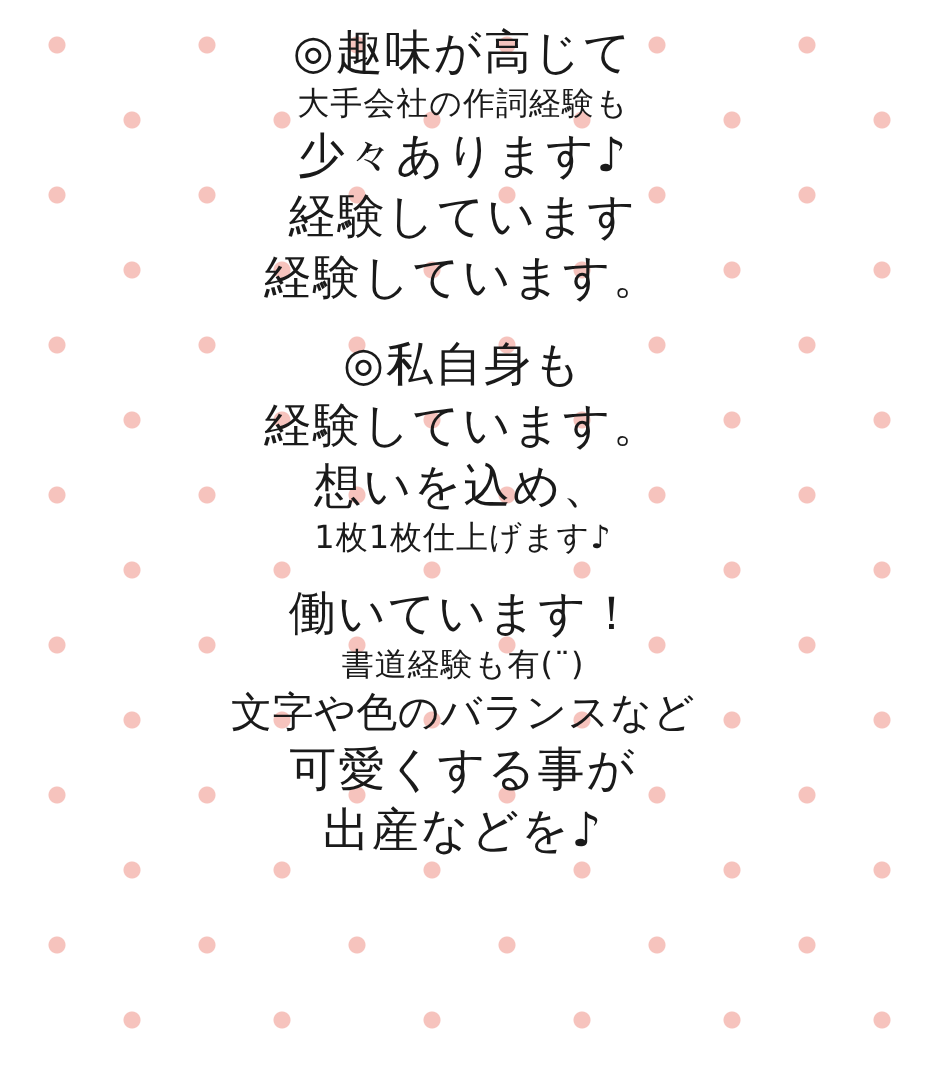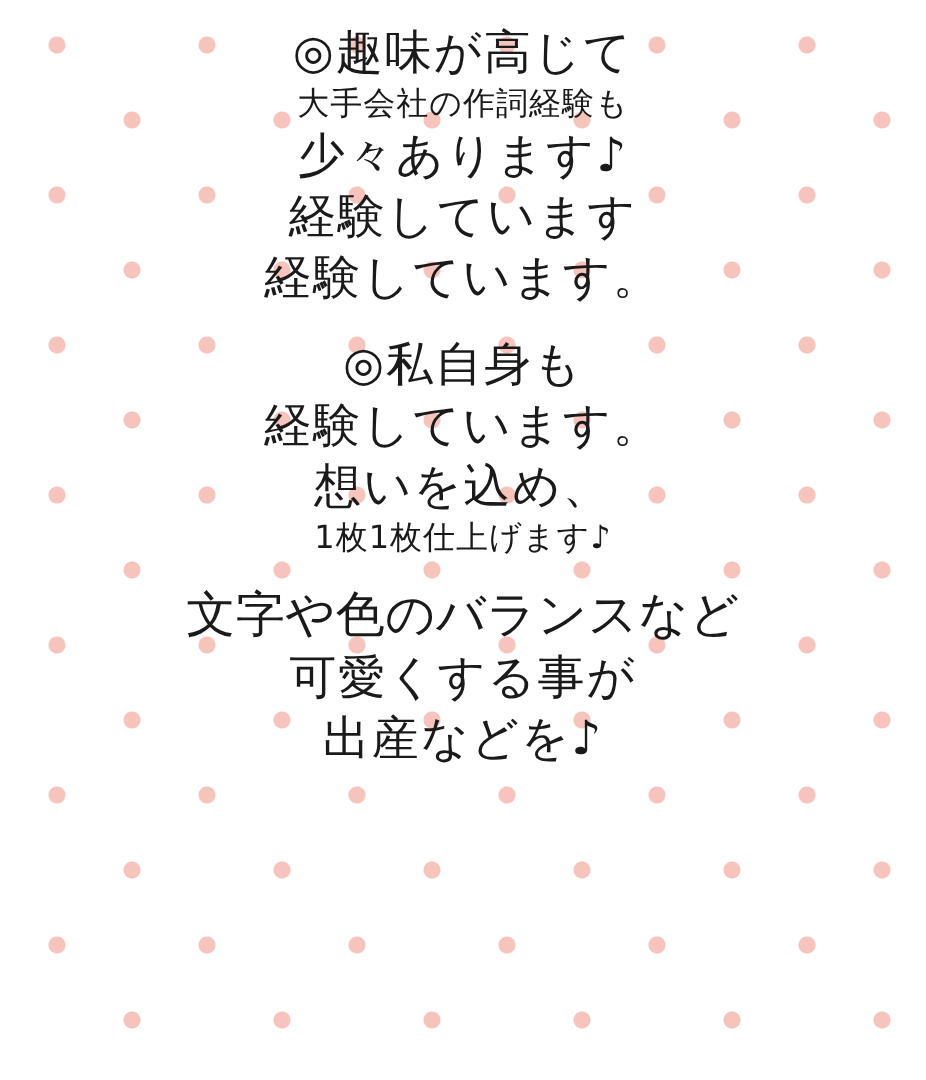--- a/index.html
+++ b/index.html
@@ -62,21 +62,21 @@
     white-space: nowrap;
     text-rendering: geometricPrecision;
   }
 
   .line.sm {
     font-size: 32px;
     letter-spacing: 1px;
   }
 
   .line.xs {
-    font-size: 49px;
+    font-size: 41px;
     letter-spacing: 0.5px;
   }
 
   .spacer-1 { height: 26px; }
   .spacer-2 { height: 24px; }
 </style>
 </head>
 <body>
 
 <div class="page">
@@ -98,19 +98,21 @@
     <div class="block">
       <div class="line">◎私自身も</div>
       <div class="line">経験しています。</div>
       <div class="line">想いを込め、</div>
       <div class="line sm">1枚1枚仕上げます♪</div>
     </div>
 
     <div class="spacer-2"></div>
 
     <div class="block">
+      <div class="line">働いています！</div>
+      <div class="line sm">書道経験も有(¨)</div>
       <div class="line xs">文字や色のバランスなど</div>
       <div class="line">可愛くする事が</div>
       <div class="line">出産などを♪</div>
     </div>
 
   </div>
 </div>
 
 </body></html>

